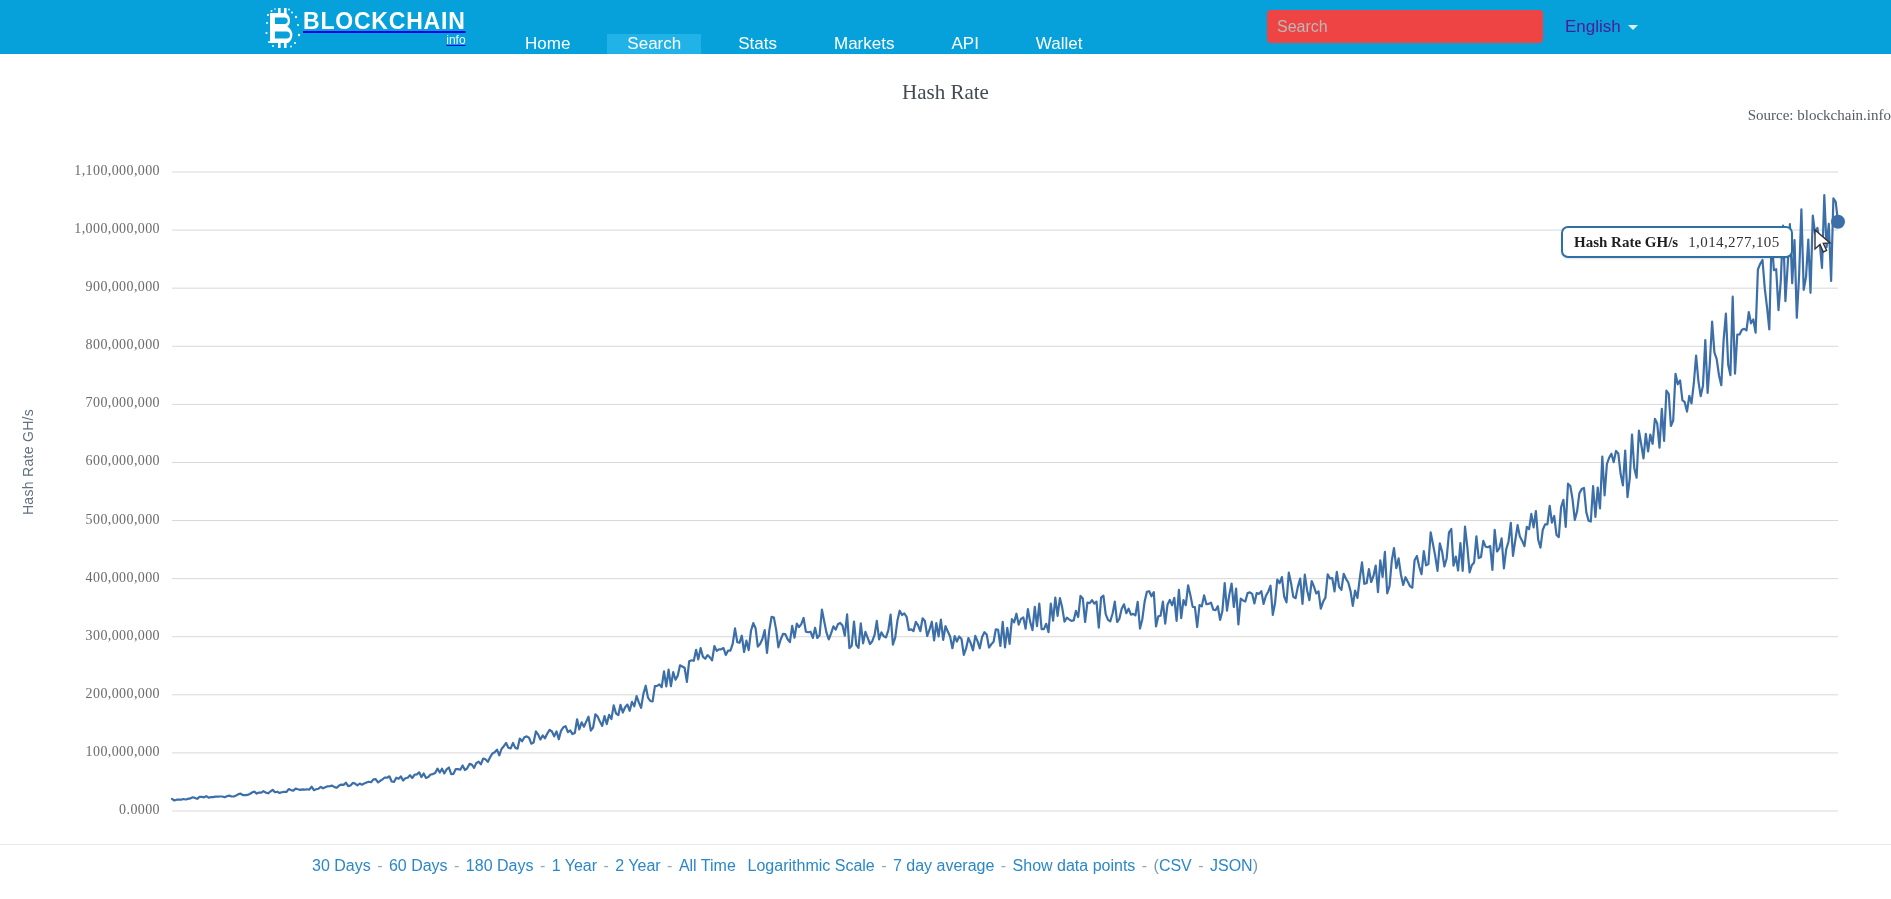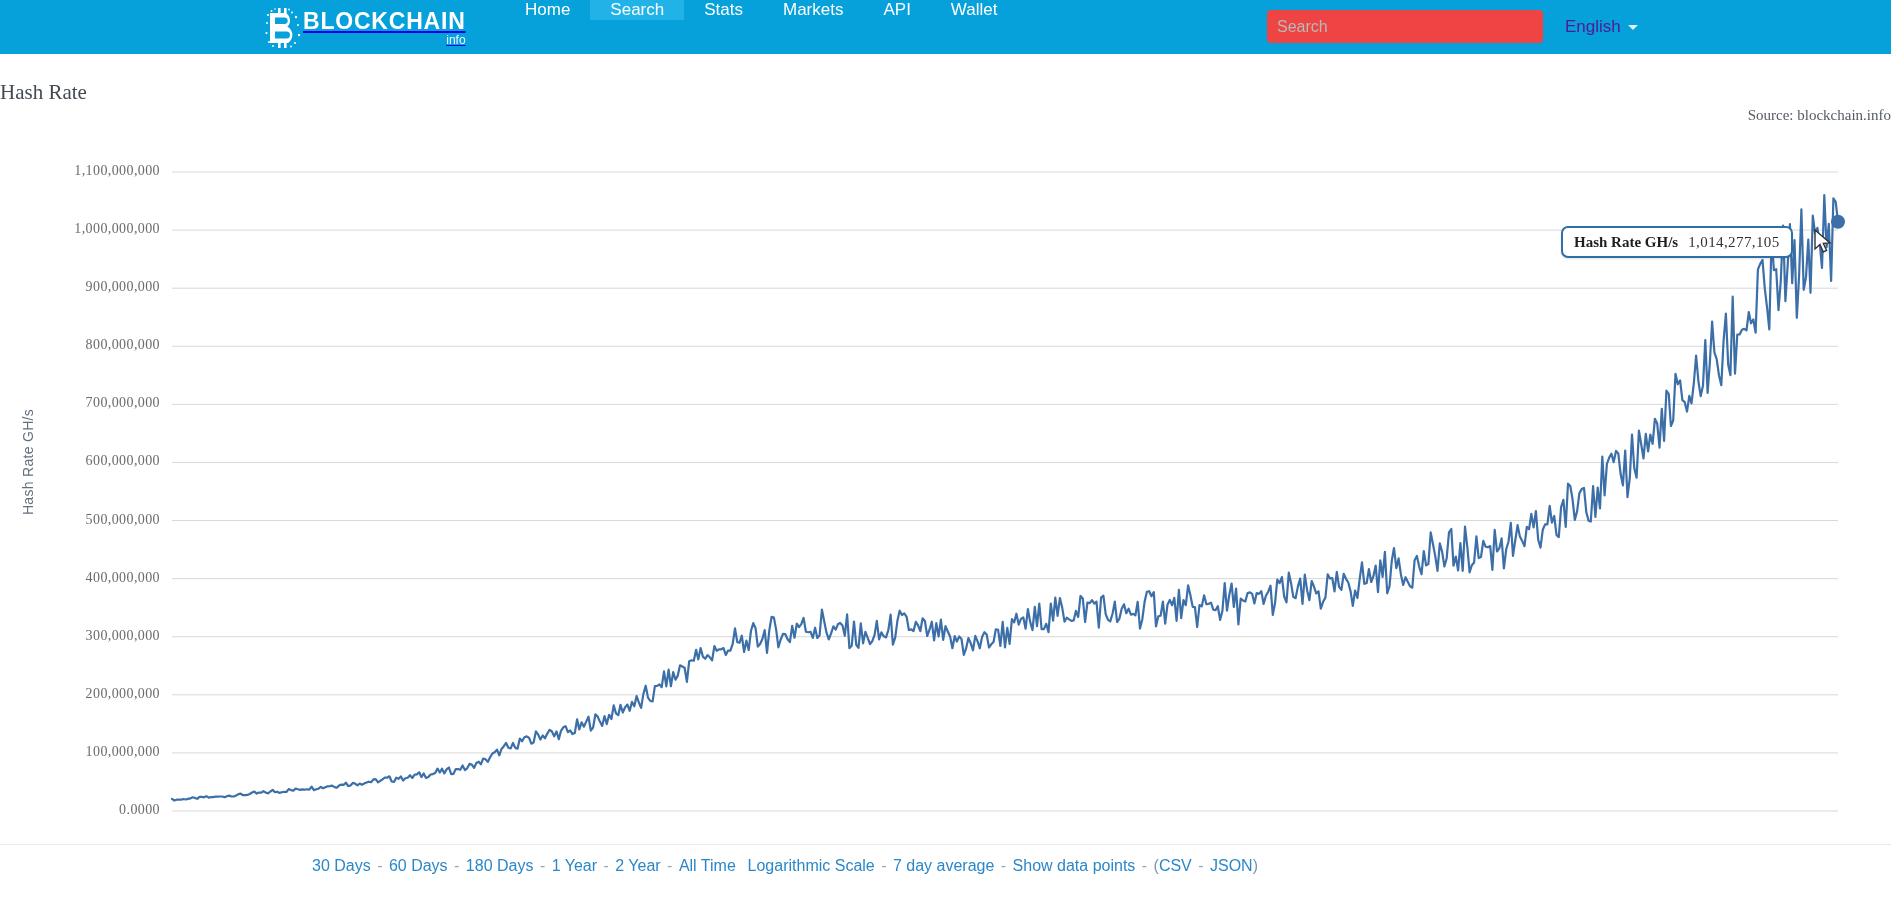--- a/index.html
+++ b/index.html
@@ -30,21 +30,21 @@
     letter-spacing: 0.8px; line-height: 23px;
     font-family: "Liberation Sans", sans-serif;
   }
   #brand-sub {
     color: #ffffff; font-size: 12px; line-height: 12px;
     text-align: right; opacity: .95; margin-top: 1px;
   }
 
   #main-nav {
     position: absolute; left: 505px; top: 0;
-    height: 54px; display: flex; align-items: flex-start;
+    height: 54px; display: flex; align-items: flex-end; gap: 17px;
   }
   .nav-item {
     display: flex; align-items: center;
     padding: 0 20px;
     color: #ffffff; font-size: 17px;
     text-decoration: none; cursor: pointer;
     white-space: nowrap;
   }
   .nav-item.active { background: #21b3e8; }
 
@@ -74,20 +74,21 @@
   }
 
   
   #chart-panel {
     position: absolute; left: 0; top: 54px;
     width: 1891px; height: 790px;
     background: #ffffff;
   }
   #chart-title {
     position: absolute; left: 0; top: 26px; width: 1891px;
+    text-align: center;
     font-family: "Liberation Serif", serif;
     font-size: 21px; color: #444a52;
   }
   #chart-subtitle {
     position: absolute; left: 0; top: 53px; width: 1891px;
     text-align: right;
     font-family: "Liberation Serif", serif;
     font-size: 15px; color: #555b63;
   }
   #y-axis-title {

